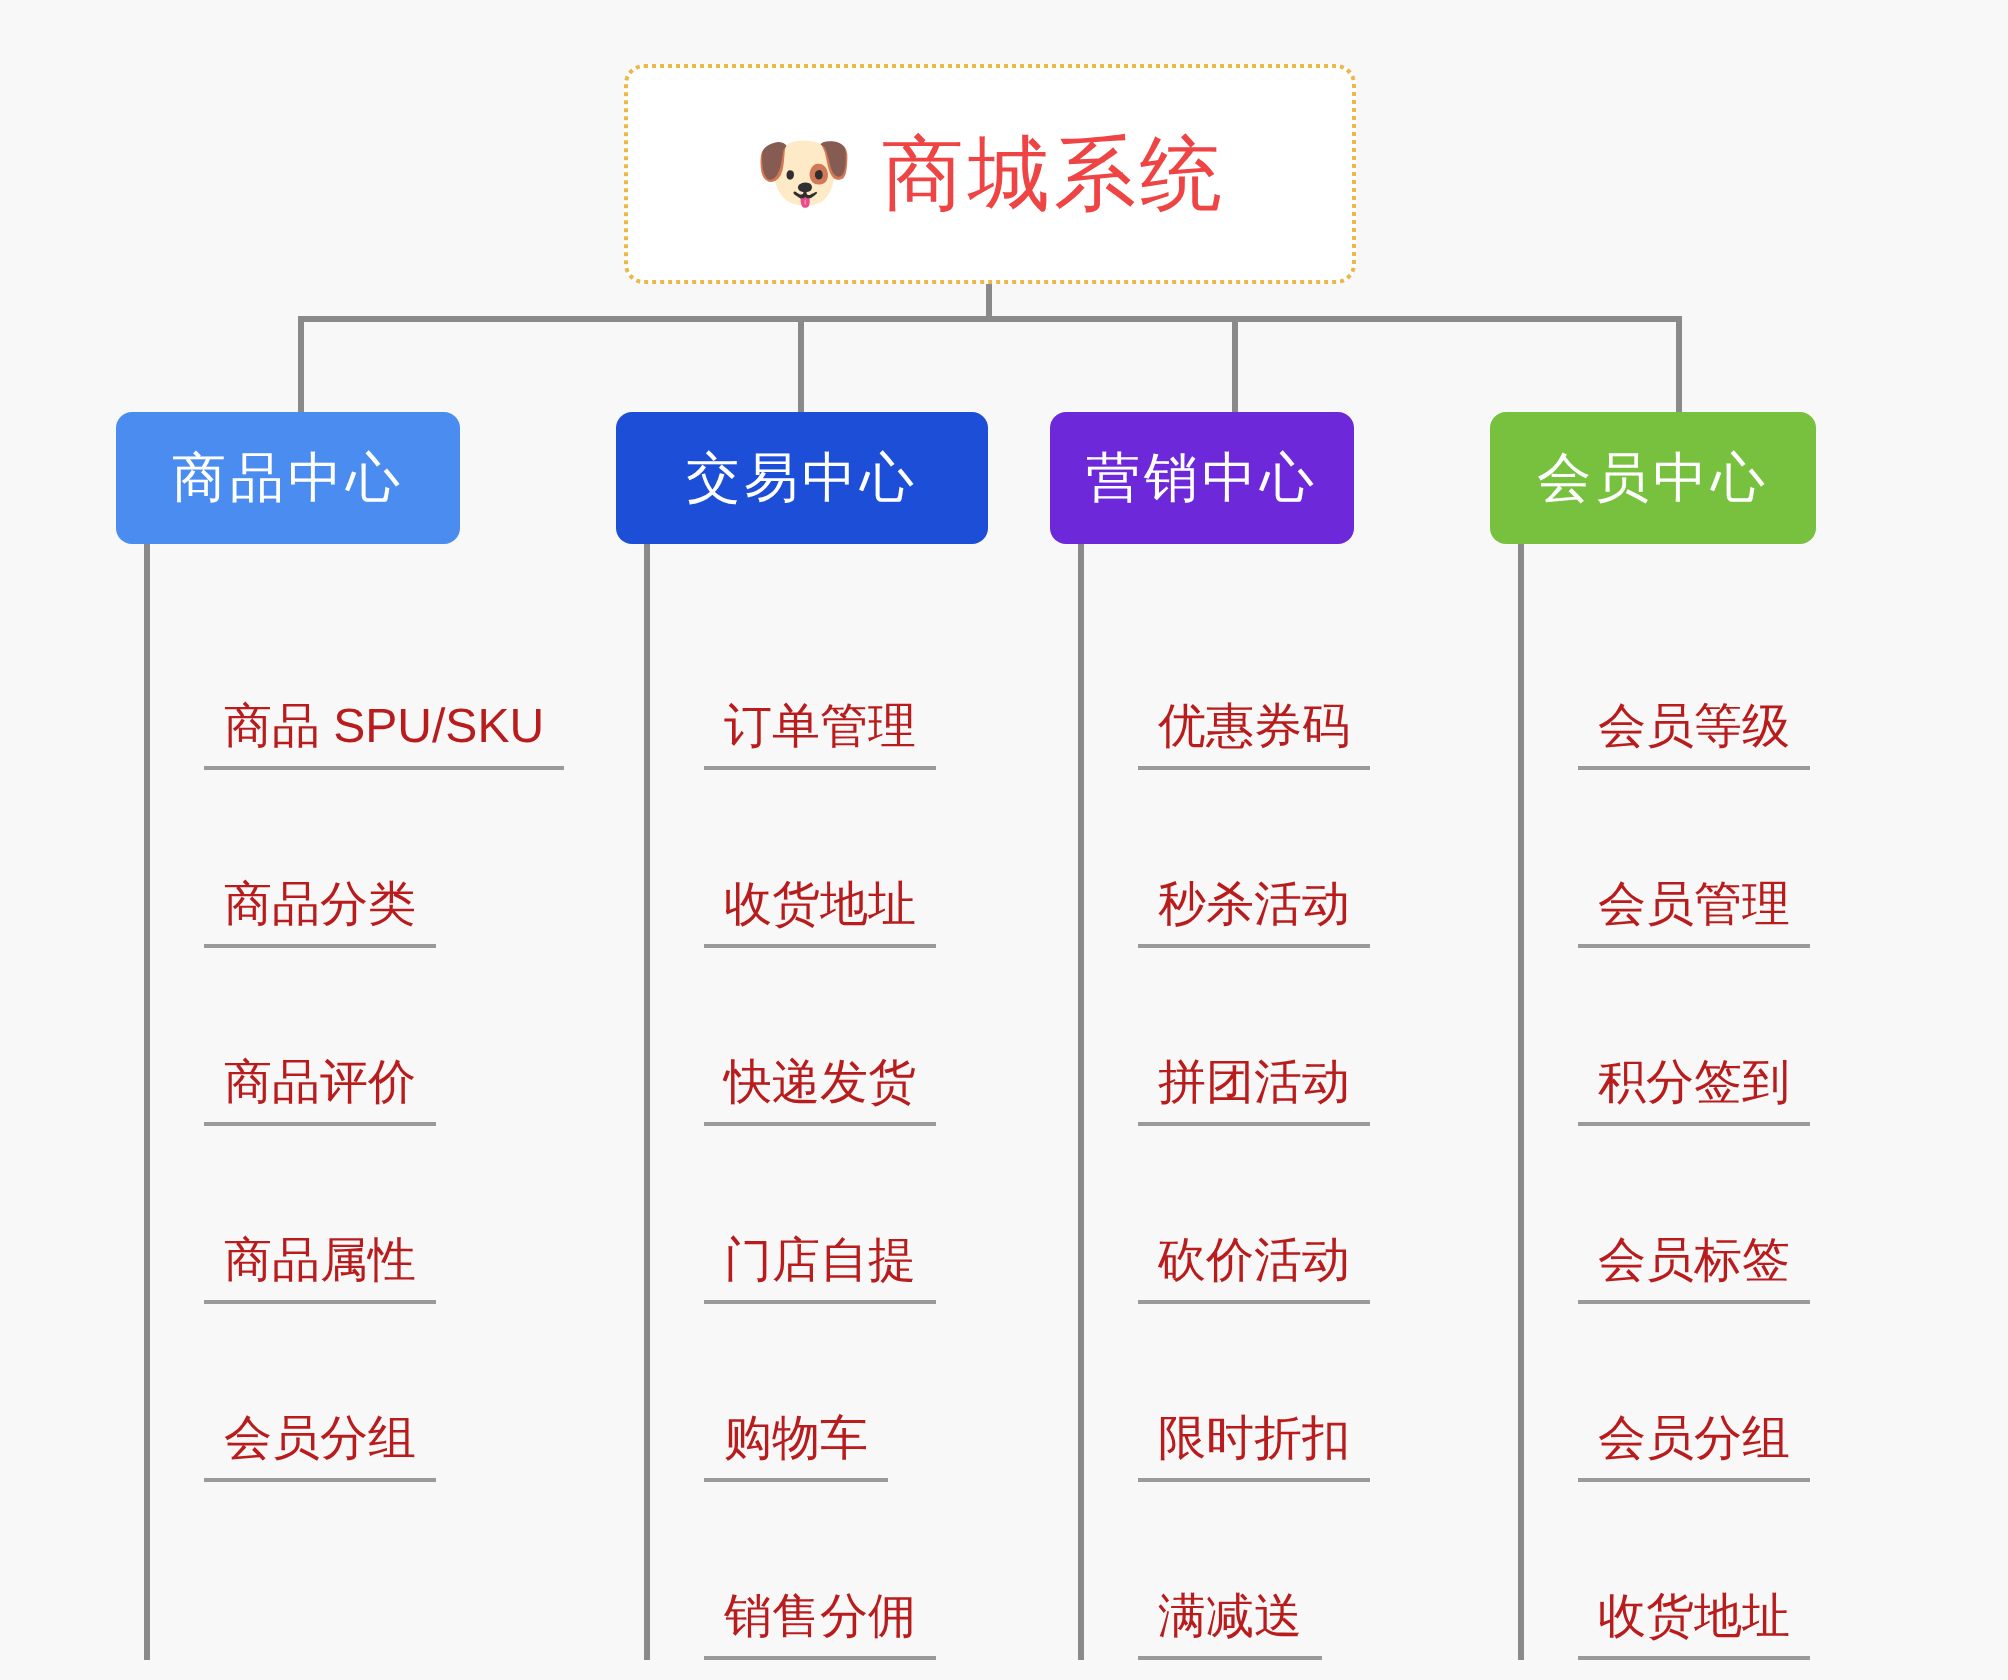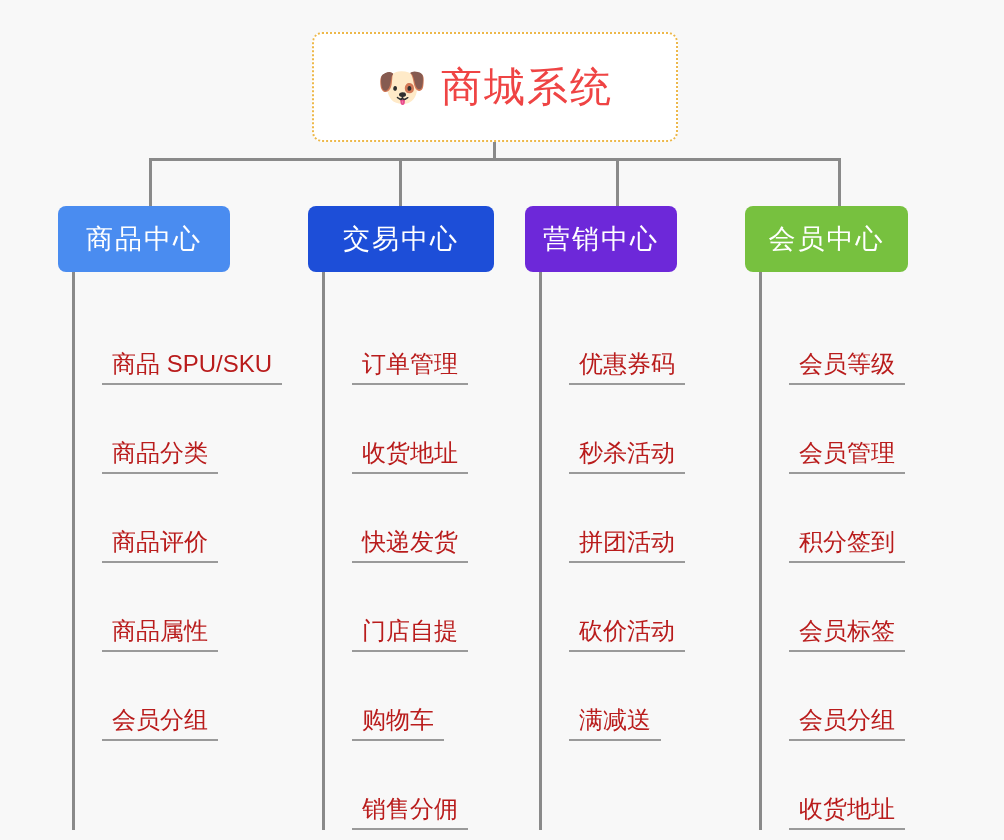--- a/index.html
+++ b/index.html
@@ -205,20 +205,23 @@
       <div class="leaf">
           <span class="leaf-label">秒杀活动</span>
         </div>
       <div class="leaf">
           <span class="leaf-label">拼团活动</span>
         </div>
       <div class="leaf">
           <span class="leaf-label">砍价活动</span>
         </div>
       <div class="leaf">
+          <span class="leaf-label">限时折扣</span>
+        </div>
+      <div class="leaf">
           <span class="leaf-label">满减送</span>
         </div>
     </div>
   </div>
 
   <div class="column" id="col-3">
     <div class="cat-box">会员中心</div>
     <div class="leaf-list">
       <div class="leaf-trunk" style="height:558px;"></div>
       <div class="leaf">

